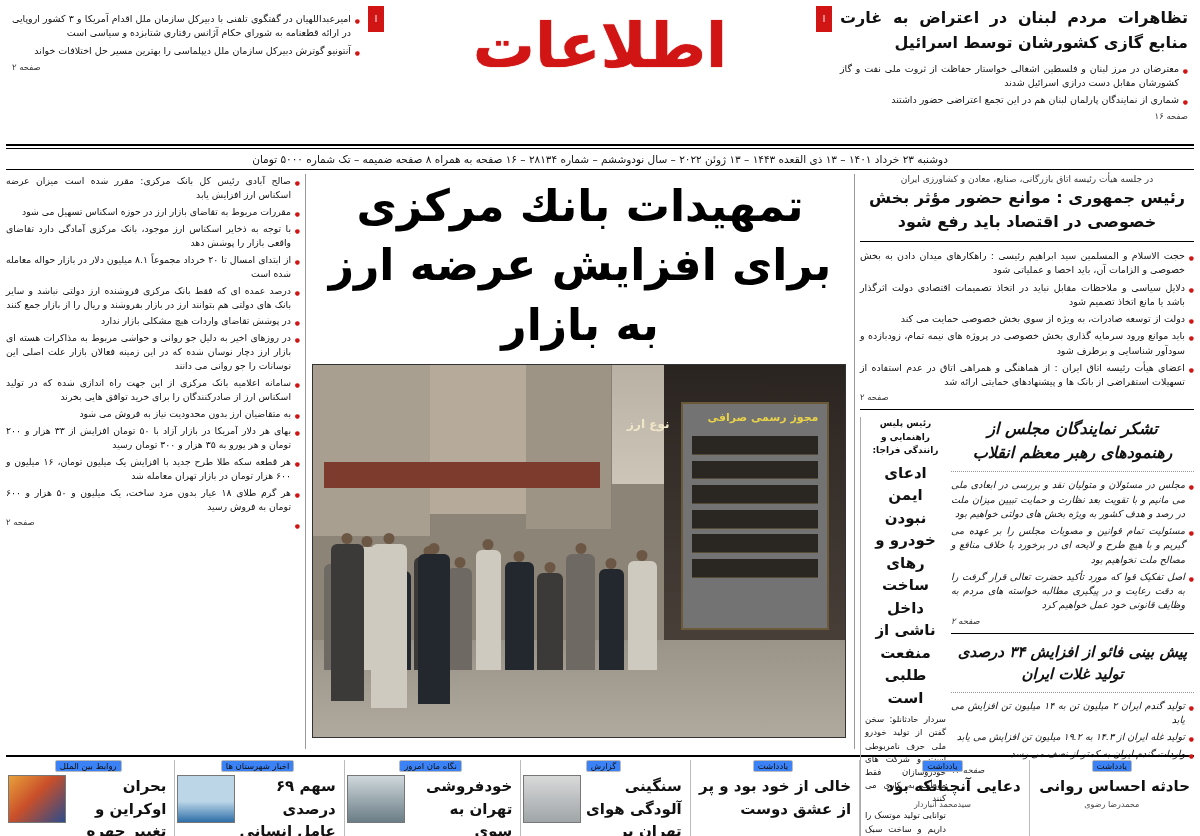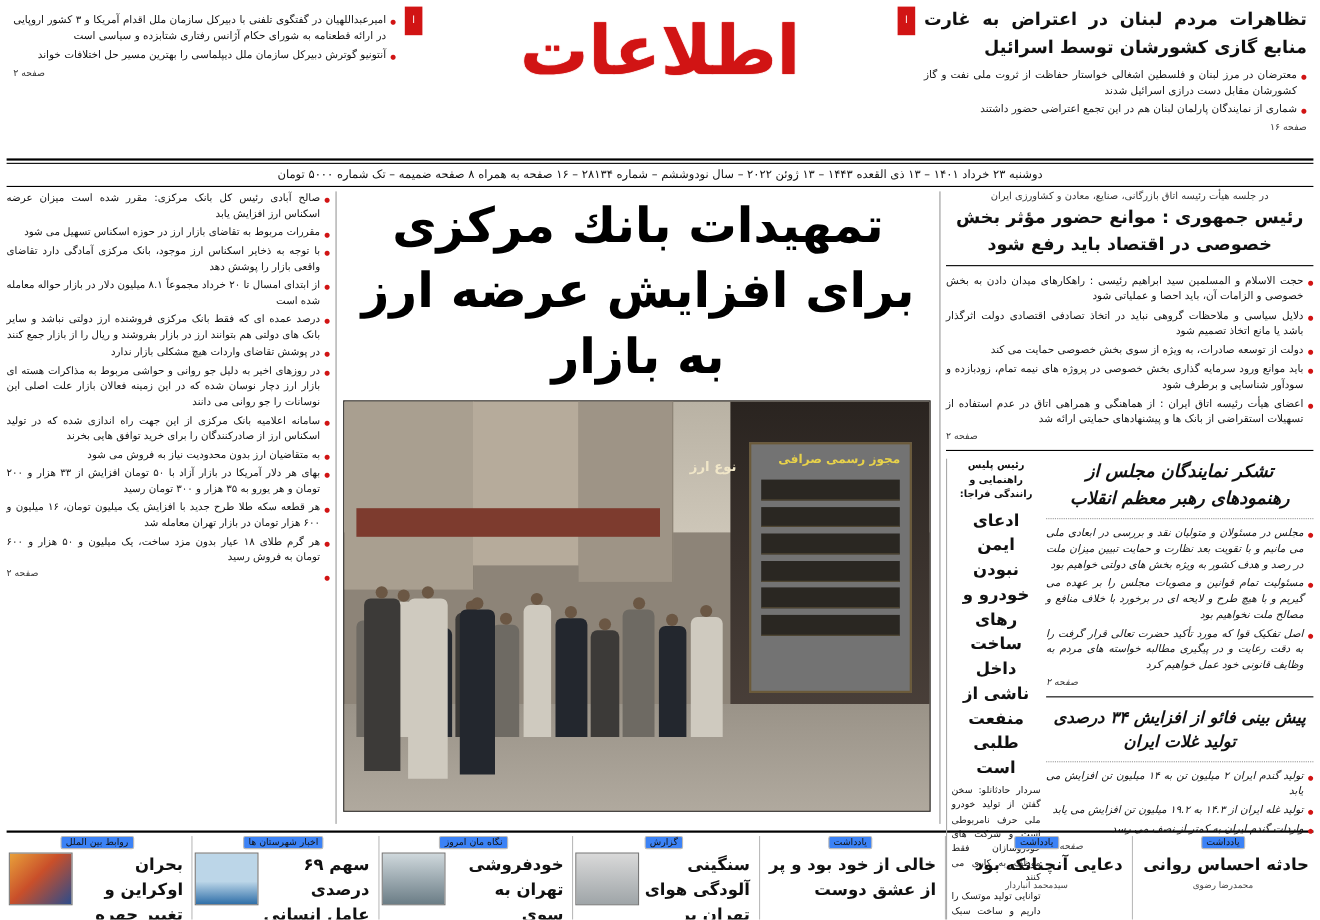--- a/index.html
+++ b/index.html
@@ -133,21 +133,21 @@
   <div class="datebar">دوشنبه ۲۳ خرداد ۱۴۰۱ – ۱۳ ذی القعده ۱۴۴۳ – ۱۳ ژوئن ۲۰۲۲ – سال نودوششم – شماره ۲۸۱۳۴ – ۱۶ صفحه به همراه ۸ صفحه ضمیمه – تک شماره ۵۰۰۰ تومان</div>
 
   <div class="grid">
 
     <div class="col col-right">
       <div class="side-kicker">در جلسه هیأت رئیسه اتاق بازرگانی، صنایع، معادن و کشاورزی ایران</div>
       <div class="side-head">رئیس جمهوری : موانع حضور مؤثر بخش خصوصی در اقتصاد باید رفع شود</div>
       <div class="rule"></div>
       <div class="body-bullets">
         <div class="bullet">حجت الاسلام و المسلمین سید ابراهیم رئیسی : راهکارهای میدان دادن به بخش خصوصی و الزامات آن، باید احصا و عملیاتی شود</div>
-        <div class="bullet">دلایل سیاسی و ملاحظات گروهی نباید در اتخاذ تصادفی اقتصادی دولت اثرگذار باشد یا مانع اتخاذ تصمیم شود</div>
+        <div class="bullet">دلایل سیاسی و ملاحظات مقابل نباید در اتخاذ تصمیمات اقتصادی دولت اثرگذار باشد یا مانع اتخاذ تصمیم شود</div>
         <div class="bullet">دولت از توسعه صادرات، به ویژه از سوی بخش خصوصی حمایت می کند</div>
         <div class="bullet">باید موانع ورود سرمایه گذاری بخش خصوصی در پروژه های نیمه تمام، زودبازده و سودآور شناسایی و برطرف شود</div>
         <div class="bullet">اعضای هیأت رئیسه اتاق ایران : از هماهنگی و همراهی اتاق در عدم استفاده از تسهیلات استقراضی از بانک ها و پیشنهادهای حمایتی ارائه شد</div>
       </div>
       <div class="sidepage">صفحه ۲</div>
 
       <div class="rule"></div>
 
       <div class="two-col">
         <div style="flex:1;font-style:italic;">

